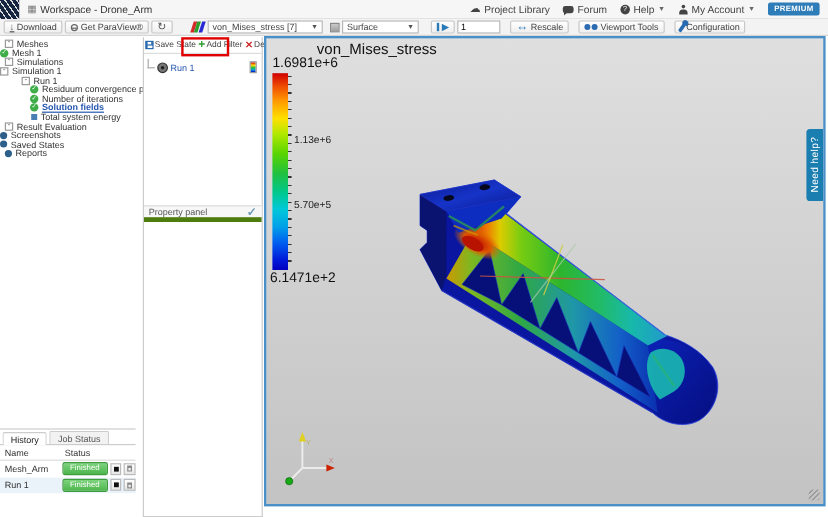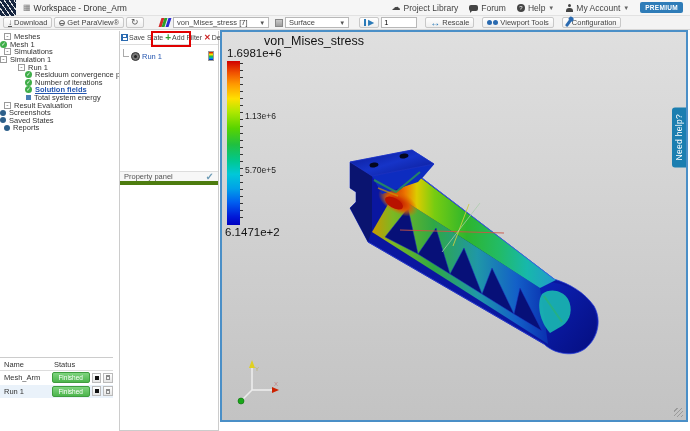--- a/index.html
+++ b/index.html
@@ -238,20 +238,24 @@
       <span class="dotb"></span>
       <span>Saved States</span>
     </div>
     <div class="titem lv0">
       <span class="dotb"></span>
       <span>Reports</span>
     </div>
   </div>
 
   <div class="history">
+    <div class="htabs">
+      <span class="htab active">History</span>
+      <span class="htab">Job Status</span>
+    </div>
     <div class="hhead">
       <span class="hc-name">Name</span>
       <span class="hc-status">Status</span>
     </div>
     <div class="hrow">
       <span class="hc-name">Mesh_Arm</span>
       <span class="badge">Finished</span>
       <span class="mini-btn">
           <span class="stop-ico"></span>
         </span>

